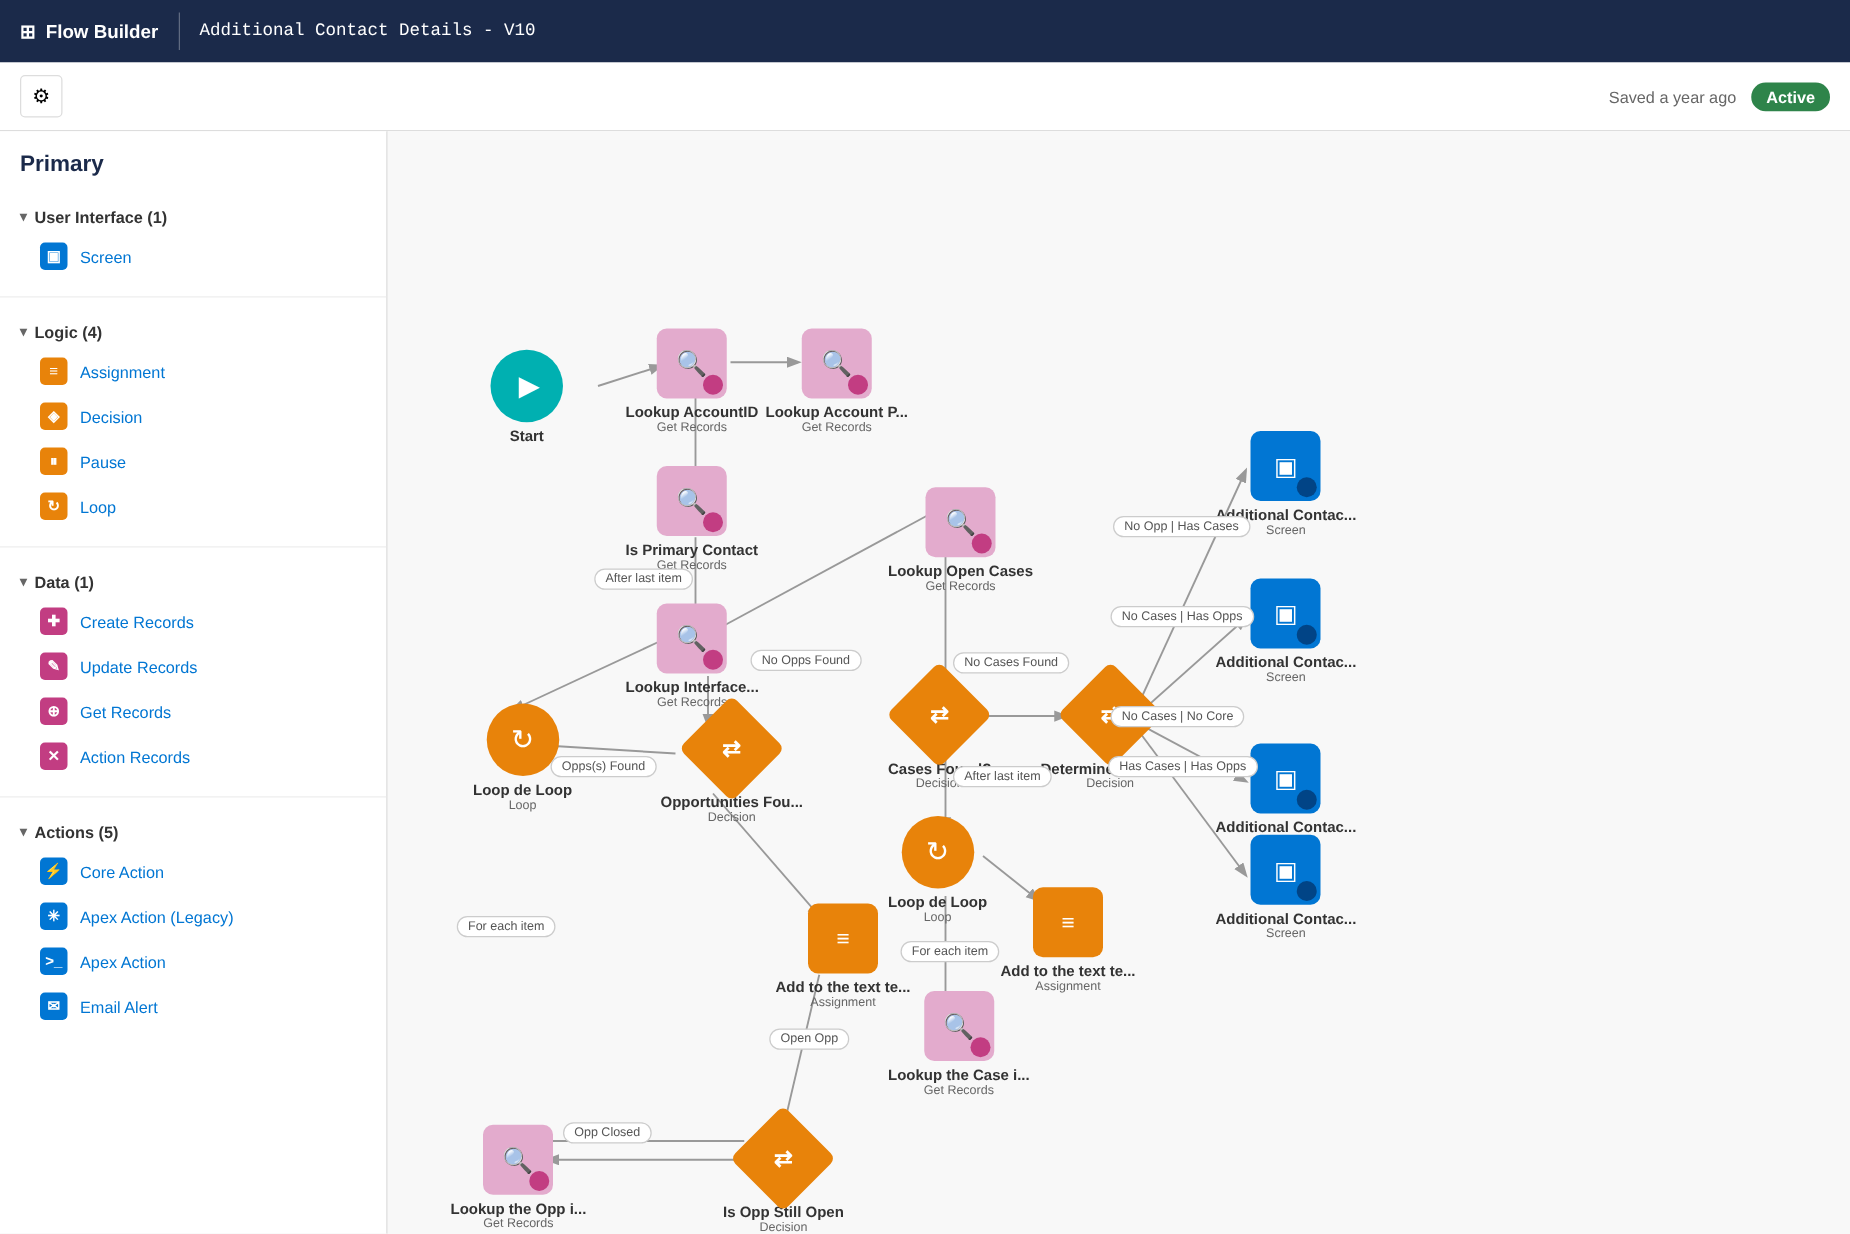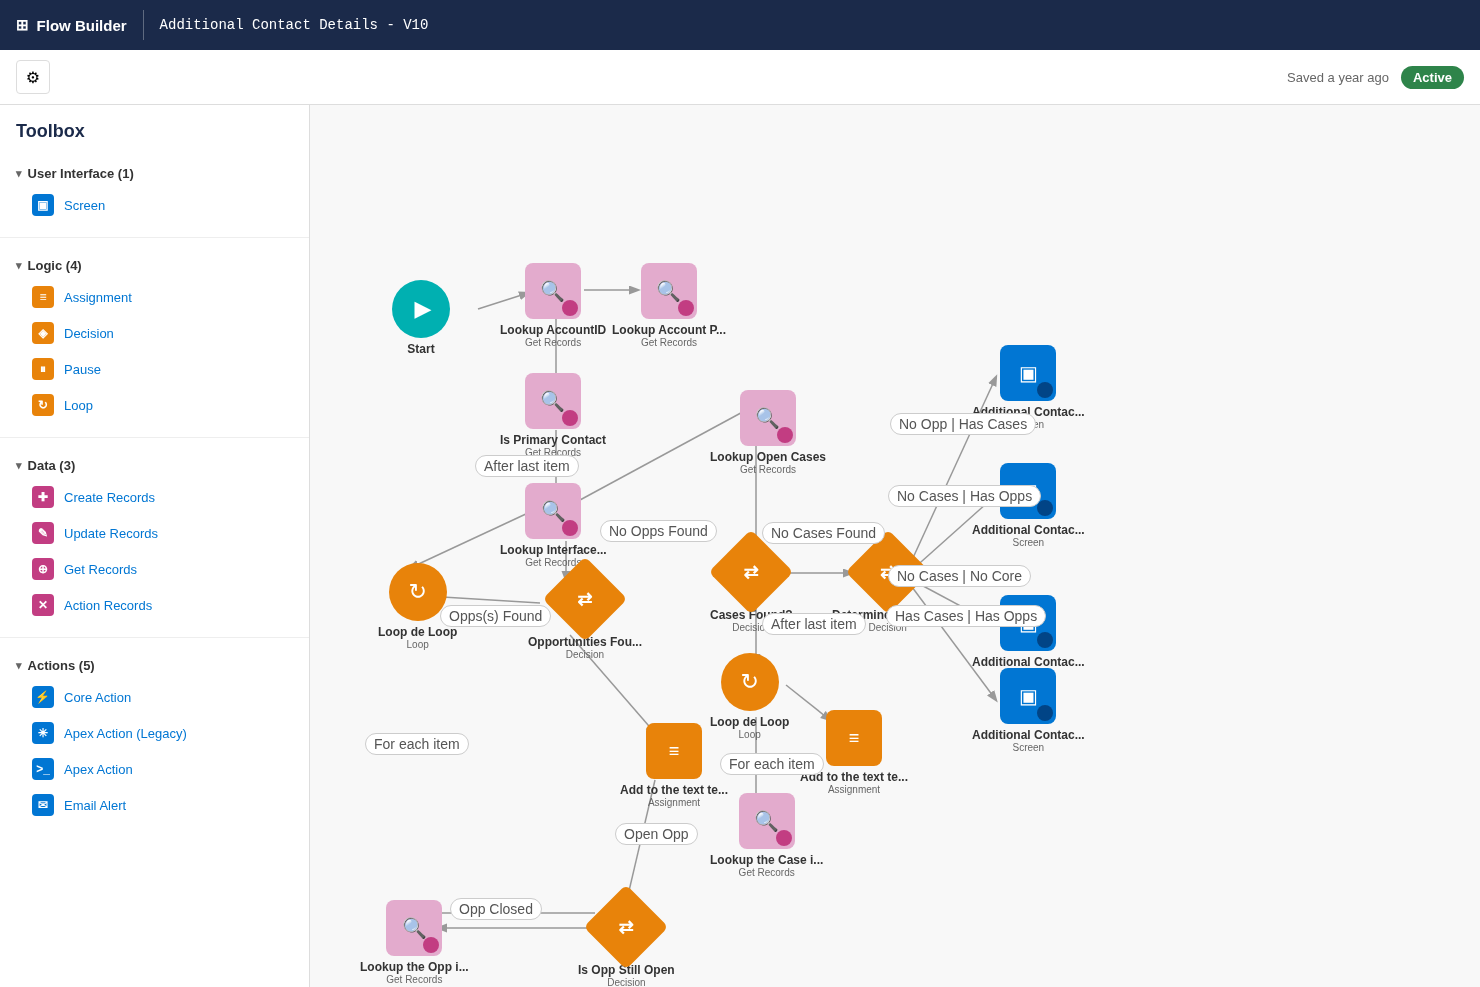--- a/index.html
+++ b/index.html
@@ -241,21 +241,21 @@
       pointer-events: none;
     }
 
     
     .edge-label {
       position: absolute;
       background: white;
       border: 1px solid #ccc;
       border-radius: 20px;
       padding: 2px 8px;
-      font-size: 14px;
+      font-size: 10px;
       color: #555;
       white-space: nowrap;
     }
 
     .sidebar-divider { border: none; border-top: 1px solid #eee; margin: 4px 0; }
   </style>
 </head>
 <body>
 
 <header class="header">
@@ -275,21 +275,21 @@
   </div>
   <div class="toolbar-right">
     <span class="saved-text">Saved a year ago</span>
     <span class="active-badge">Active</span>
   </div>
 </div>
 
 <div class="main">
 
   <aside class="sidebar">
-    <div class="sidebar-title">Toolbox</div>
+    <div class="sidebar-title">Primary</div>
 
 
     <div class="sidebar-section">
       <div class="sidebar-section-header">
         <span class="chevron">▾</span>
         <span>User Interface (1)</span>
       </div>
       <div class="sidebar-item">
         <div class="item-icon icon-blue">▣</div>
         <span>Screen</span>
@@ -319,21 +319,21 @@
         <div class="item-icon icon-orange">↻</div>
         <span>Loop</span>
       </div>
     </div>
 
     <hr class="sidebar-divider">
 
     <div class="sidebar-section">
       <div class="sidebar-section-header">
         <span class="chevron">▾</span>
-        <span>Data (3)</span>
+        <span>Data (1)</span>
       </div>
       <div class="sidebar-item">
         <div class="item-icon" style="background:#c23d82;color:white;">✚</div>
         <span>Create Records</span>
       </div>
       <div class="sidebar-item">
         <div class="item-icon" style="background:#c23d82;color:white;">✎</div>
         <span>Update Records</span>
       </div>
       <div class="sidebar-item">

